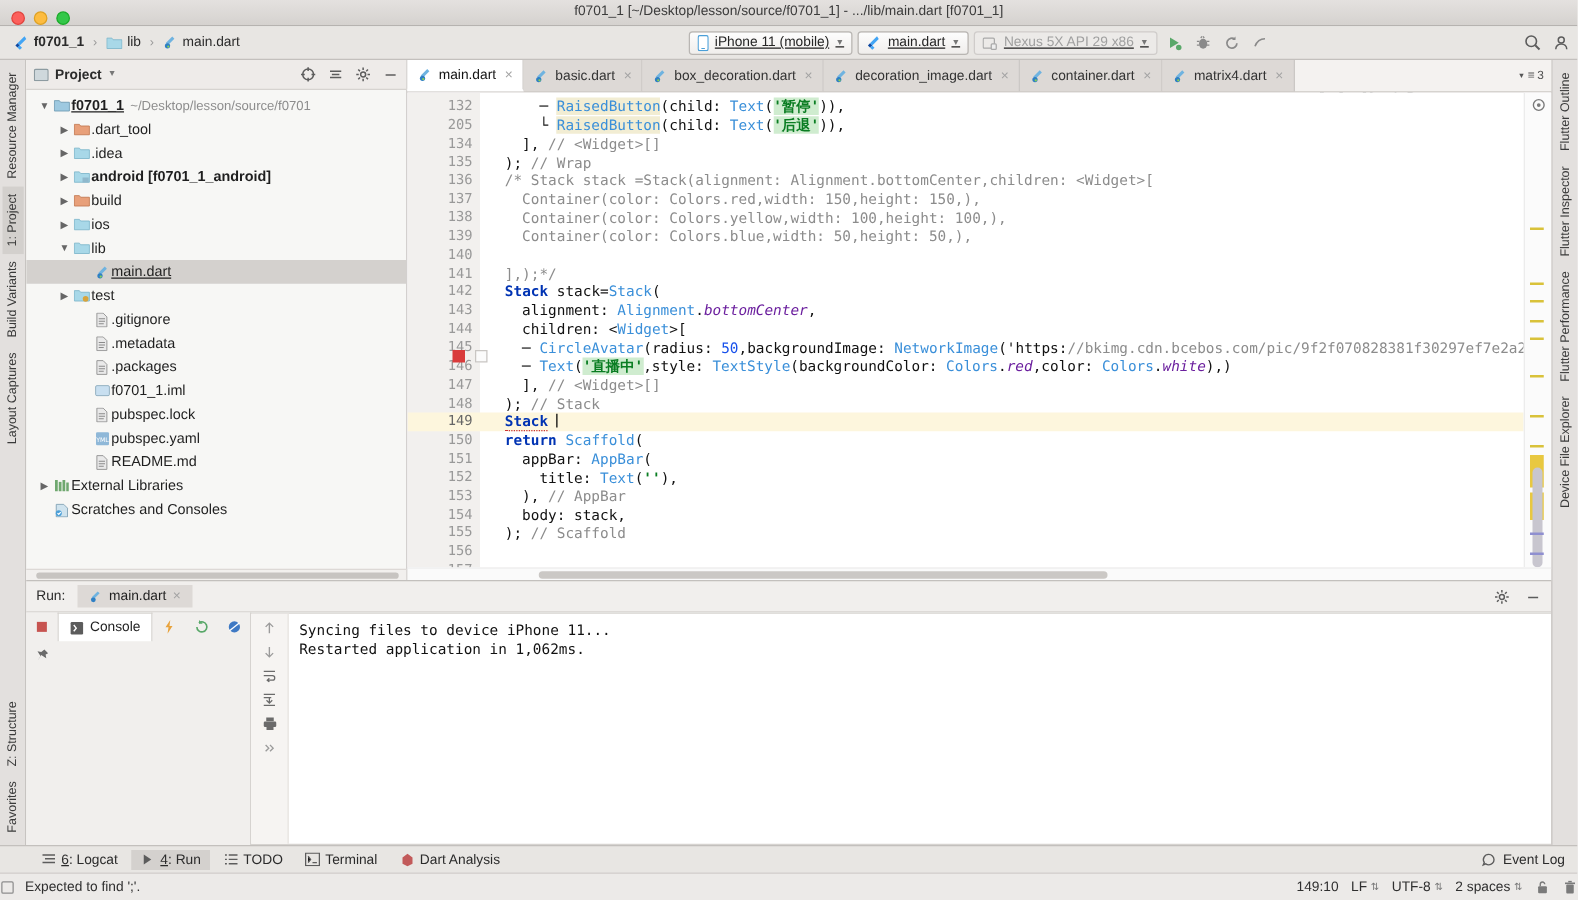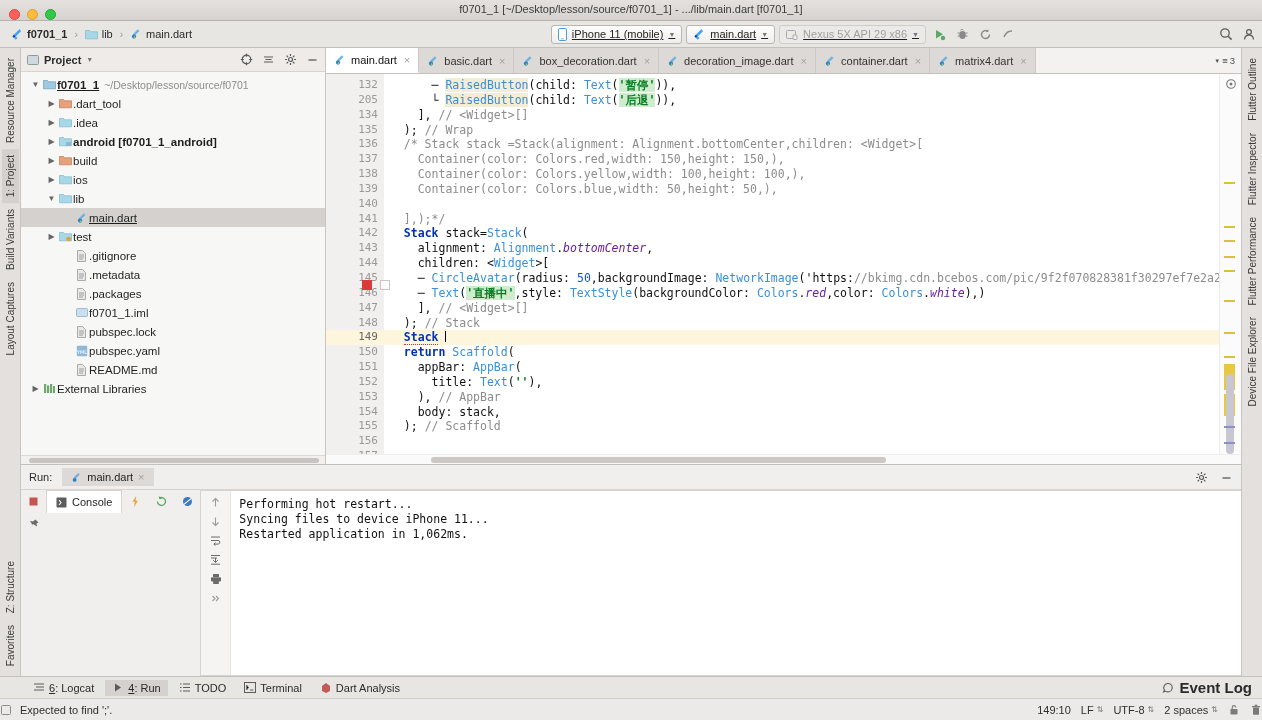--- a/index.html
+++ b/index.html
@@ -169,21 +169,21 @@
   .console-out { flex: 1 1 auto; padding: 6px 0 0 8px; font-family: "DejaVu Sans Mono", monospace; font-size: 11.5px; color: #111; line-height: 15px; }
 
   
   .toolwin {
     height: 22px; flex: 0 0 22px; background: #e8e6e3; border-top: 1px solid #c3c0bd;
     display: flex; align-items: center; gap: 4px; padding-left: 26px;
   }
   .tw { display: flex; align-items: center; gap: 4px; font-size: 11px; color: #2b2b2b; padding: 2px 7px; }
   .tw.sel { background: #d4d1ce; }
   .tw .u { text-decoration: underline; }
-  .tw-right { margin-left: auto; display: flex; align-items: center; gap: 5px; padding-right: 10px; font-size: 15px; color: #2b2b2b; font-weight: bold; }
+  .tw-right { margin-left: auto; display: flex; align-items: center; gap: 5px; padding-right: 10px; font-size: 11px; color: #2b2b2b; }
 
   .status {
     height: 22px; flex: 0 0 22px; background: #eceae8; border-top: 1px solid #cfccc9;
     display: flex; align-items: center; padding: 0 0; gap: 8px; font-size: 11px; color: #2f2f2f;
   }
   .status-right { margin-left: auto; display: flex; align-items: center; gap: 10px; }
   .st-item { display: flex; align-items: center; gap: 3px; }
   .st-caret { font-size: 8px; color: #777; }
 
   
@@ -561,20 +561,32 @@
                 <span class="arrow">▶</span>
                 <span class="ic">
                   <svg width="13" height="11" viewBox="0 0 13 11">
                     <rect x="1" y="1" width="2.2" height="9" fill="#6fa86f"></rect>
                     <rect x="4" y="2.5" width="2.2" height="7.5" fill="#6fa86f"></rect>
                     <rect x="7" y="1" width="2.2" height="9" fill="#6fa86f"></rect>
                     <rect x="10" y="3" width="2" height="7" fill="#6fa86f"></rect>
                   </svg>
                 </span>
                 <span class="lbl">External Libraries</span>
+              </div>
+              <div class="node">
+                <span style="flex: 0 0 8px;"></span>
+                <span class="arrow"></span>
+                <span class="ic">
+                  <svg width="13" height="12" viewBox="0 0 13 12">
+                    <path d="M2 1.5h6l3 3v7H2z" fill="#cfe3ee" stroke="#7fa0b3" stroke-width=".7"></path>
+                    <circle cx="4" cy="8.5" r="2.4" fill="#4a9fd8"></circle>
+                    <path d="M3 8.5l1 1 1.6-1.8" stroke="#fff" stroke-width="1" fill="none"></path>
+                  </svg>
+                </span>
+                <span class="lbl">Scratches and Consoles</span>
               </div>
             </div>
           <div class="proj-scroll">
               <i></i>
             </div>
         </div>
 
         <div class="editorcol">
           <div class="tabs" id="tabbar">
               <div class="tab active">
@@ -816,21 +828,20 @@
                       <rect x="3.2" y="8" width="5.6" height="3" fill="#6b6b6b"></rect>
                     </svg>
                 </span>
                 <span>
                   <svg width="11" height="11" viewBox="0 0 11 11">
                       <path d="M2.5 3l2.5 2.5L2.5 8M6 3l2.5 2.5L6 8" stroke="#9b9b9b" stroke-width="1.1" fill="none"></path>
                     </svg>
                 </span>
               </div>
               <div class="console-out" id="console">
-                  <div>Performing hot restart...</div>
                   <div>Syncing files to device iPhone 11...</div>
                   <div>Restarted application in 1,062ms.</div>
                 </div>
             </div>
           </div>
         </div>
       </div>
     </div>
 
     <div class="vstrip-right">

